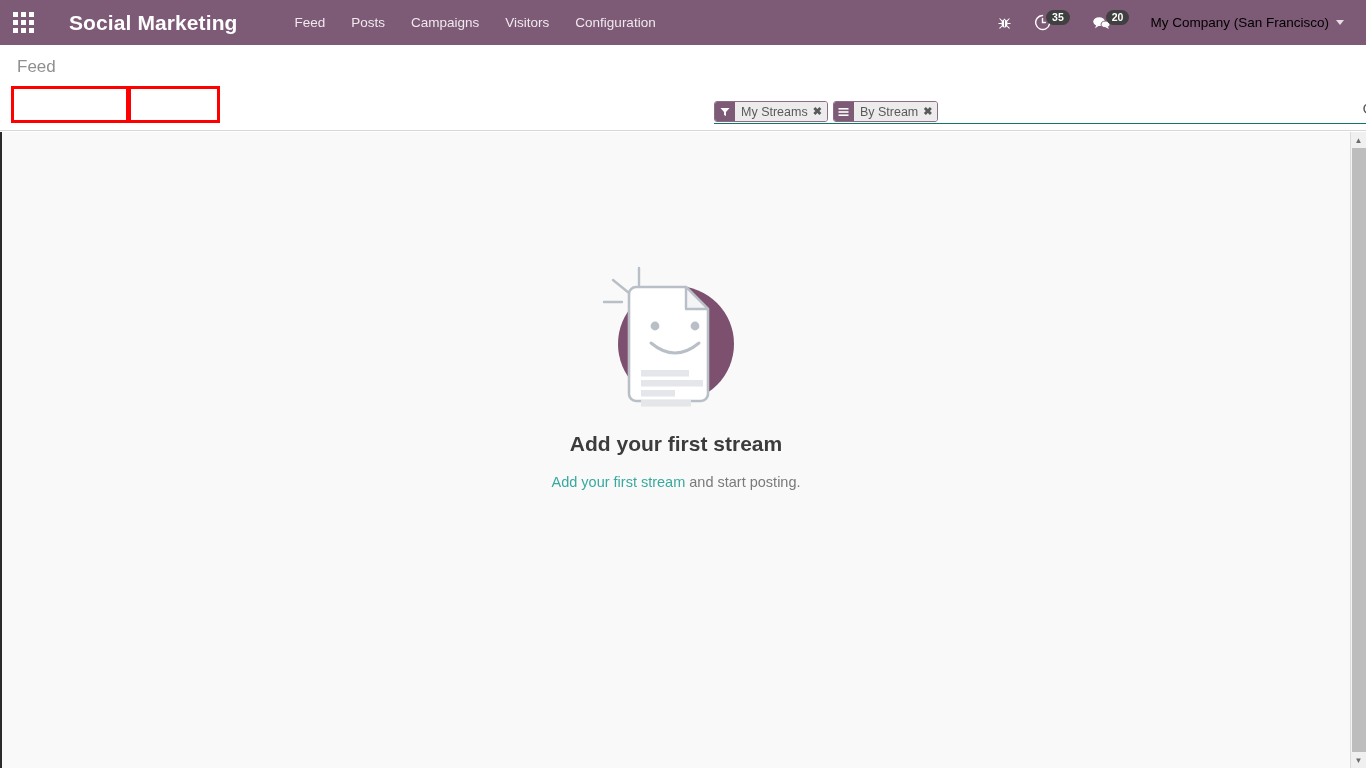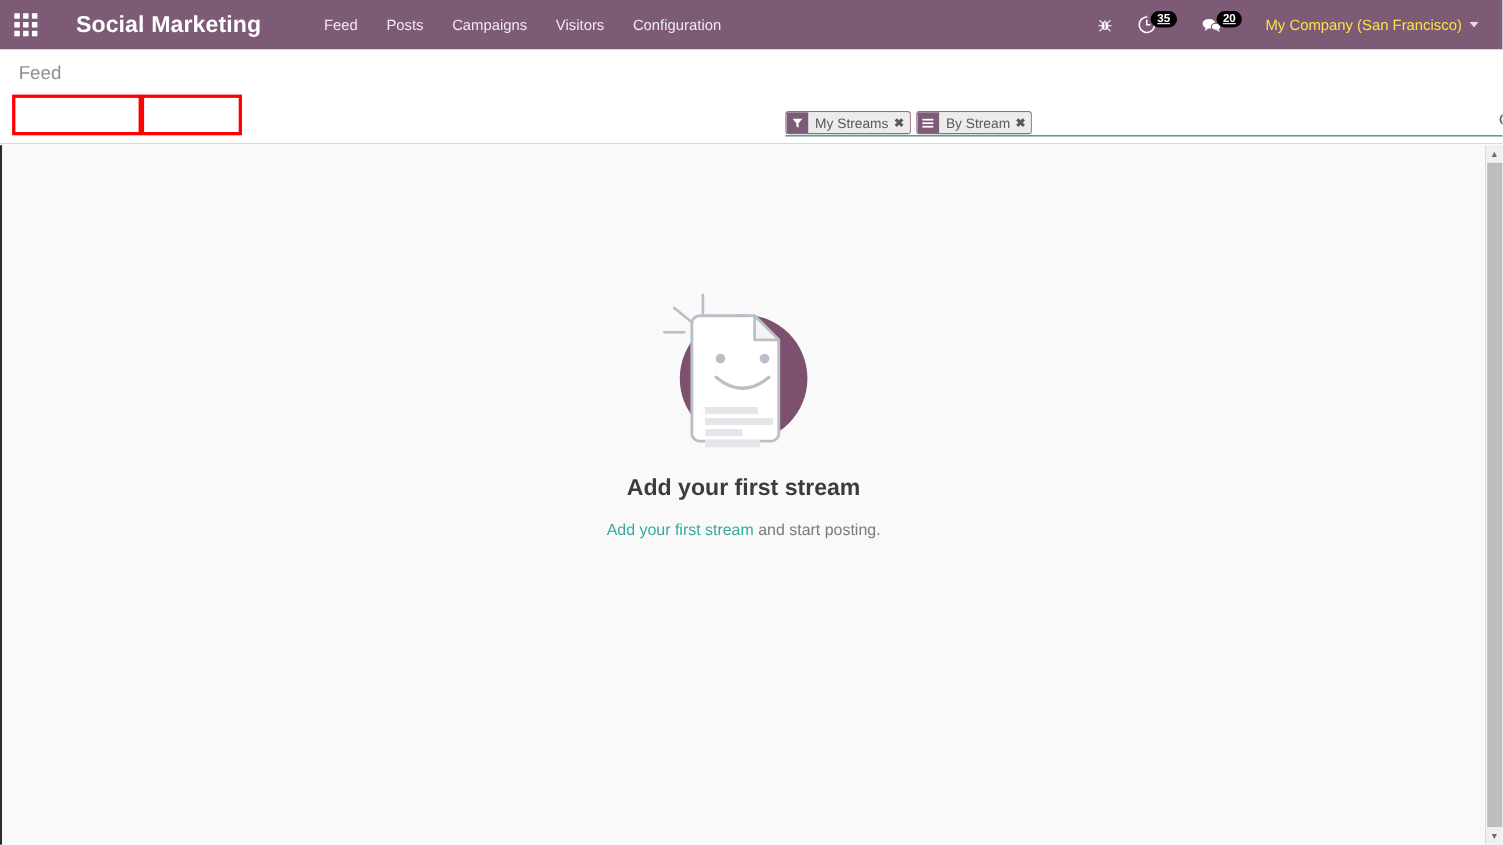--- a/index.html
+++ b/index.html
@@ -40,30 +40,29 @@
 
   .nav-right {
     margin-left: auto; display: flex; align-items: center;
     height: 45px; padding-right: 12px;
   }
   .nav-icon-btn {
     position: relative; height: 45px; display: flex; align-items: center;
     padding: 0 11px; cursor: pointer;
   }
   .badge {
-    background: #000000; color: #fff;
+    background: #404040; color: #fff;
     font-size: 10.5px; font-weight: bold;
     border-radius: 9px; padding: 1px 6px 2px 6px;
     margin-left: -5px; margin-top: -11px;
     line-height: 12px;
-    text-decoration: underline;
   }
   .company-sel, .user-sel {
     display: flex; align-items: center; gap: 7px;
-    font-size: 13.5px; color: #fde047; cursor: pointer;
+    font-size: 13.5px; color: #000000; cursor: pointer;
     padding: 0 10px; height: 45px; white-space: nowrap;
   }
   .caret { width:0;height:0;border-left:4px solid transparent;border-right:4px solid transparent;border-top:5px solid #e8dde5; display:inline-block; }
   .avatar {
     width: 25px; height: 25px; border-radius: 50%;
     background: radial-gradient(circle at 45% 35%, #b0a08f 0%, #7a6a5c 45%, #4a4038 100%);
     border: 1px solid #d8cdd5; overflow: hidden; position: relative; flex: none;
   }
   .avatar::after {
     content:''; position:absolute; left:5px; top:13px; width:15px;height:13px;

